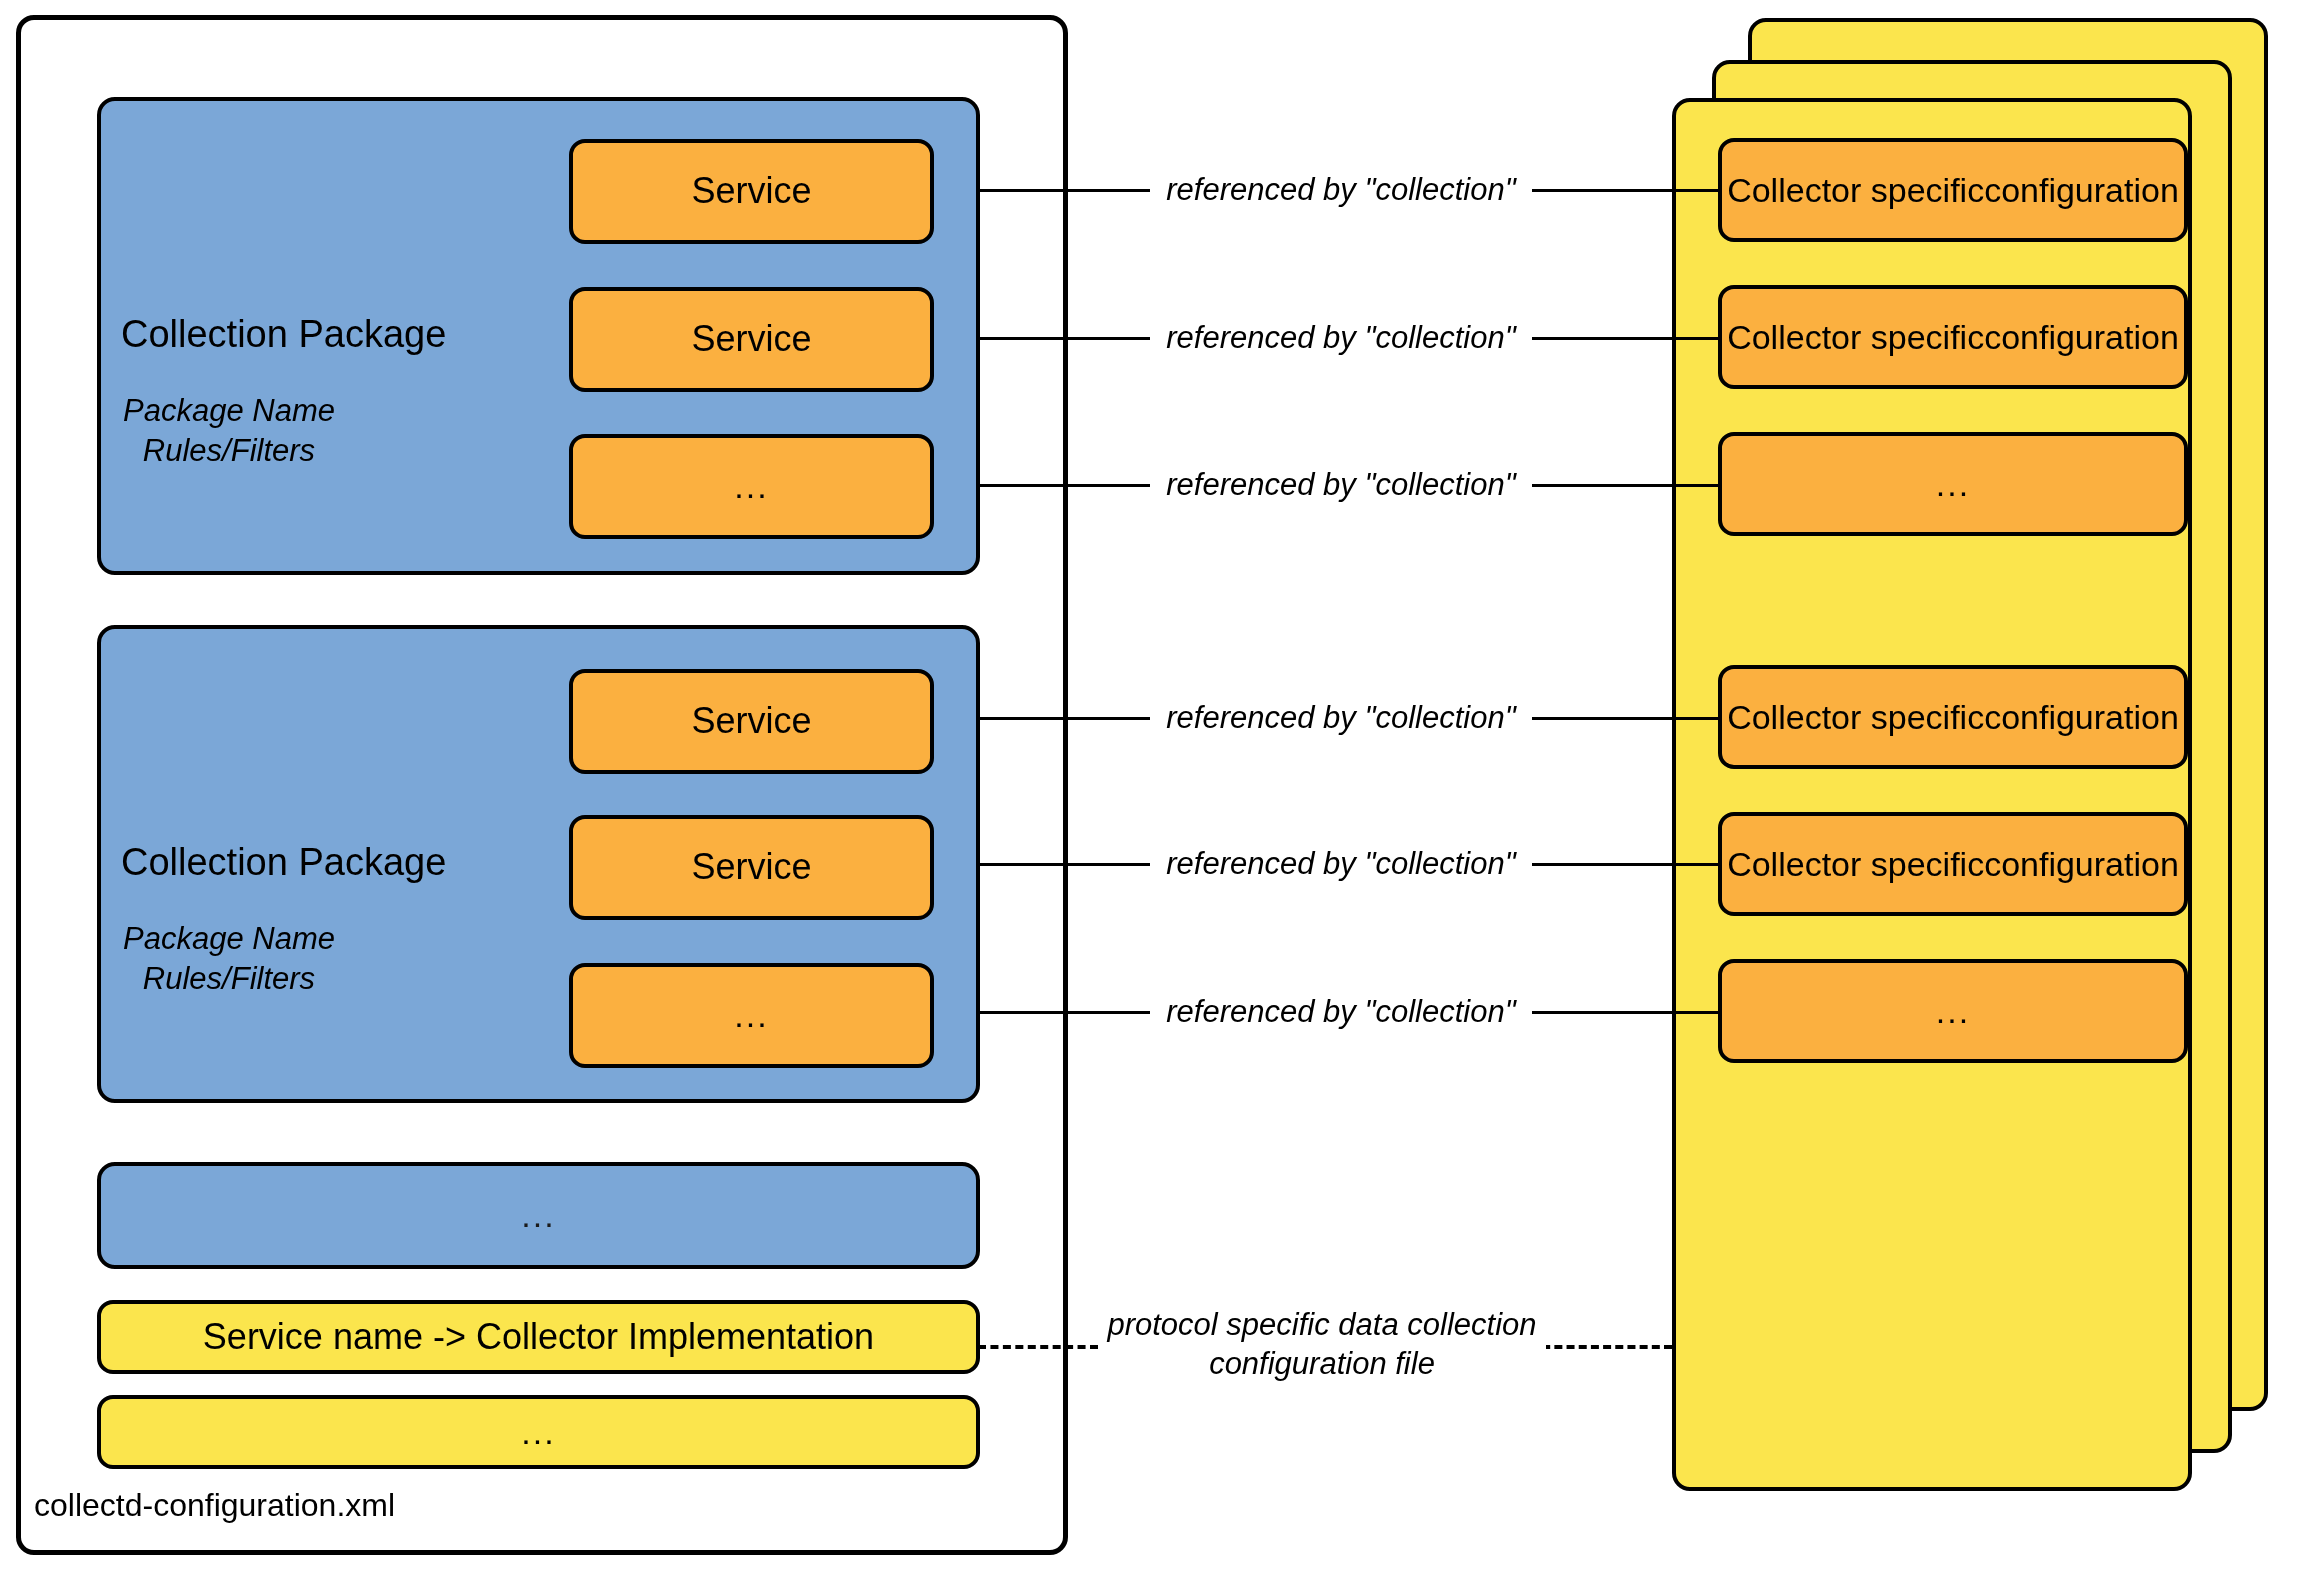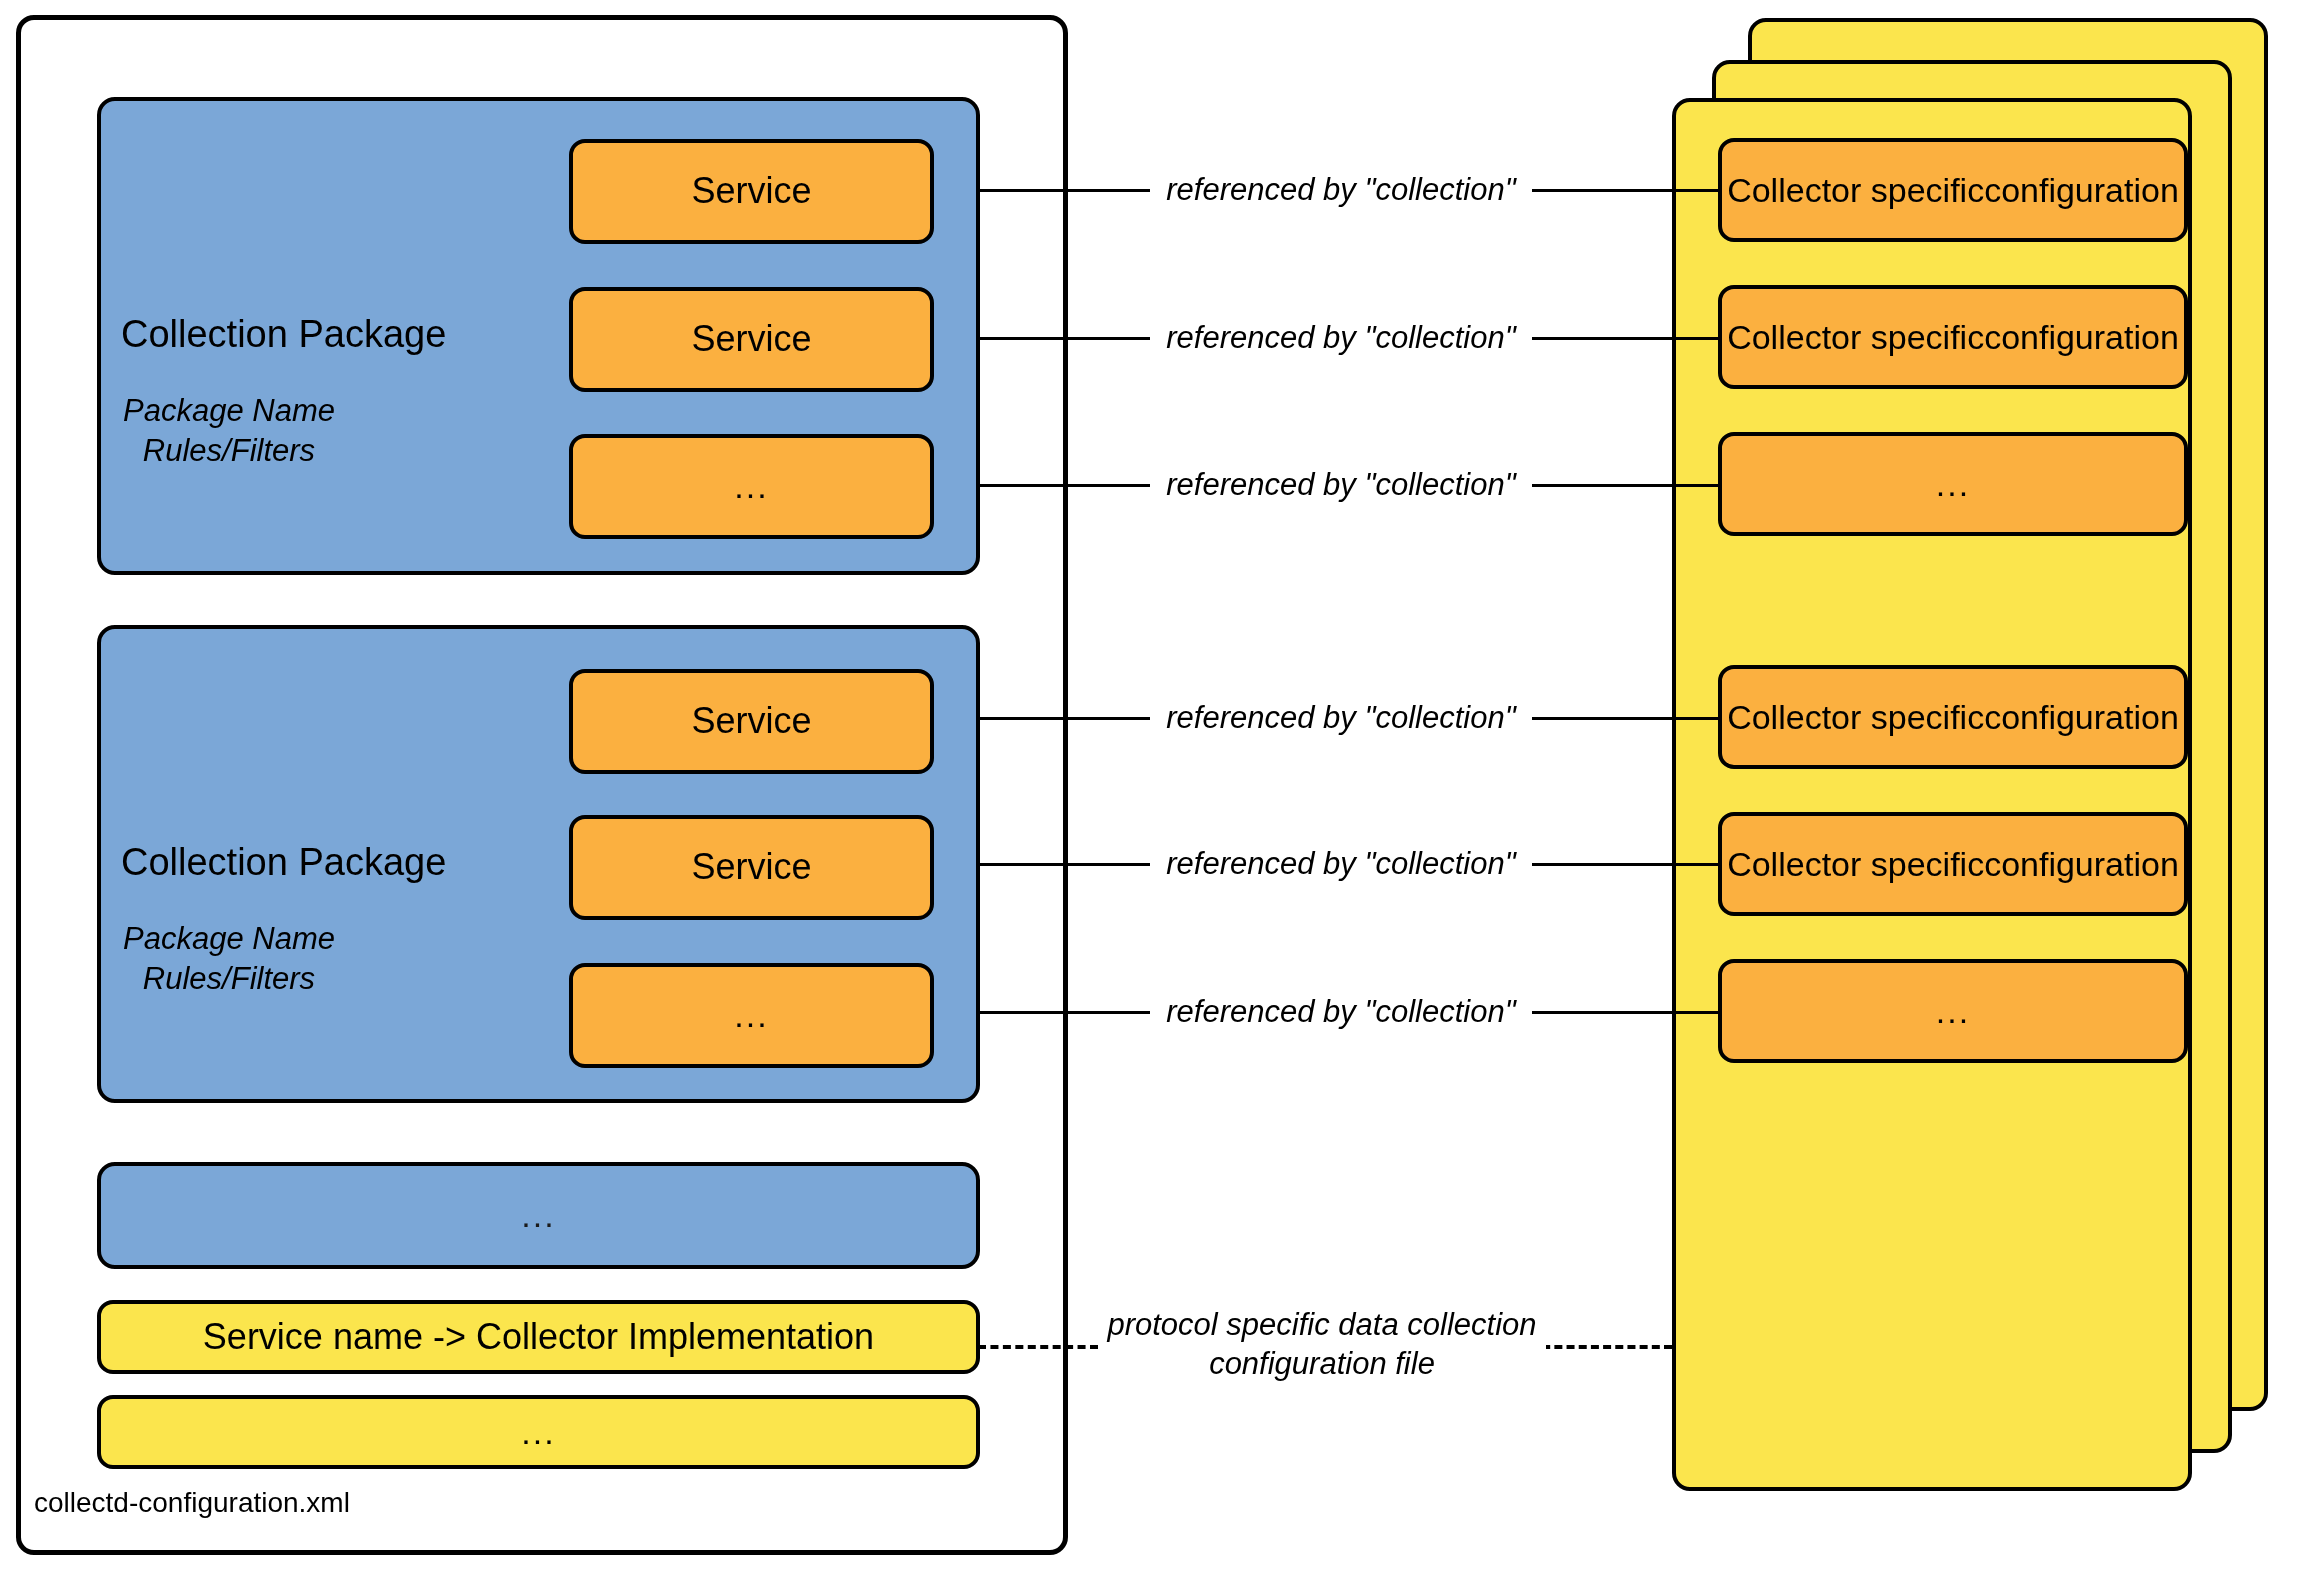--- a/index.html
+++ b/index.html
@@ -104,21 +104,21 @@
   .pkg-title {
     font-size: 38px;
   }
   .pkg-sub {
     font-size: 31px;
     font-style: italic;
     line-height: 1.28;
     white-space: pre-line;
   }
   .file-label {
-    font-size: 28px;
+    font-size: 32px;
   }
   .edge-label {
     font-size: 31px;
     font-style: italic;
     text-align: center;
     white-space: nowrap;
     background: #ffffff;
     padding: 0 8px;
   }
   .edge-label.two-line {

